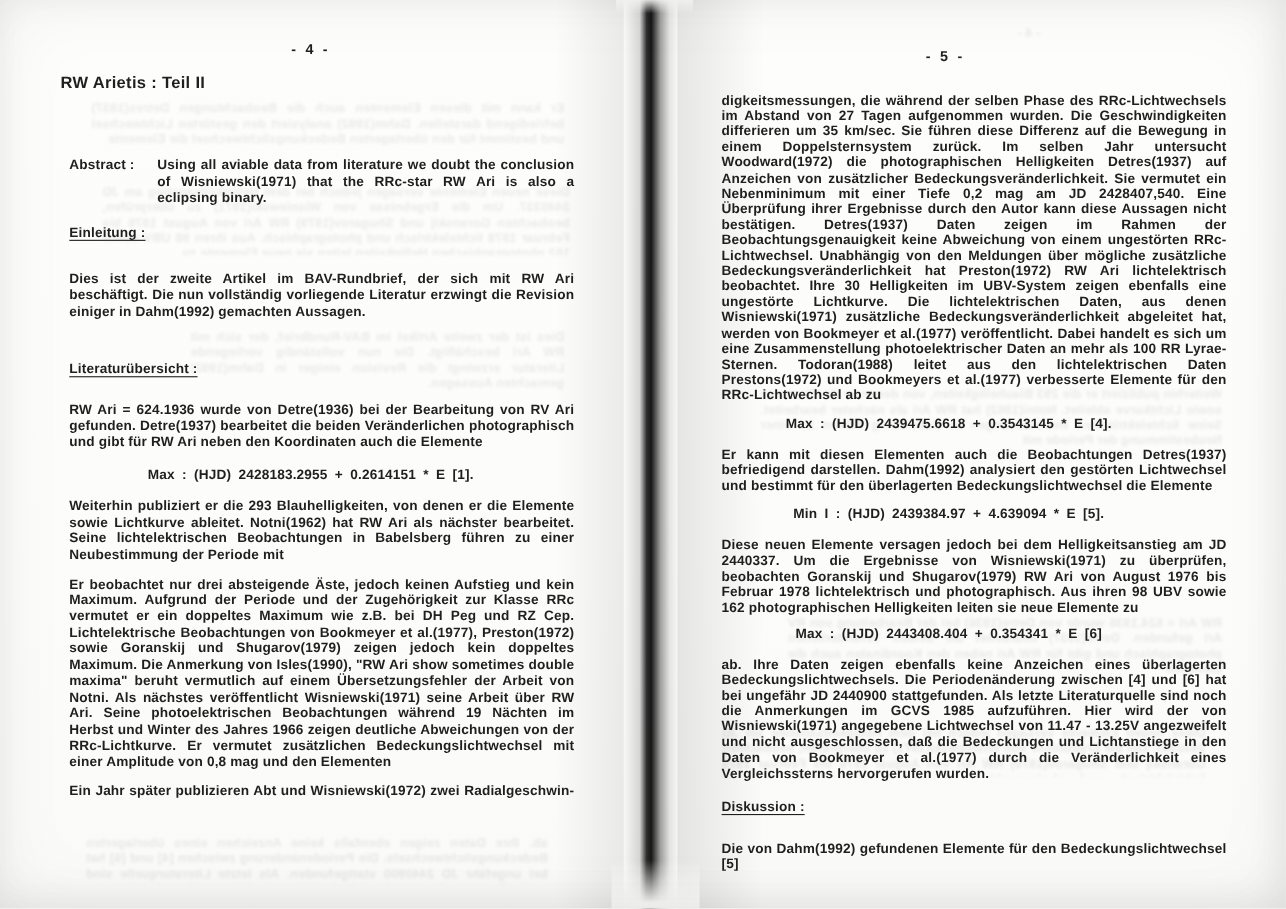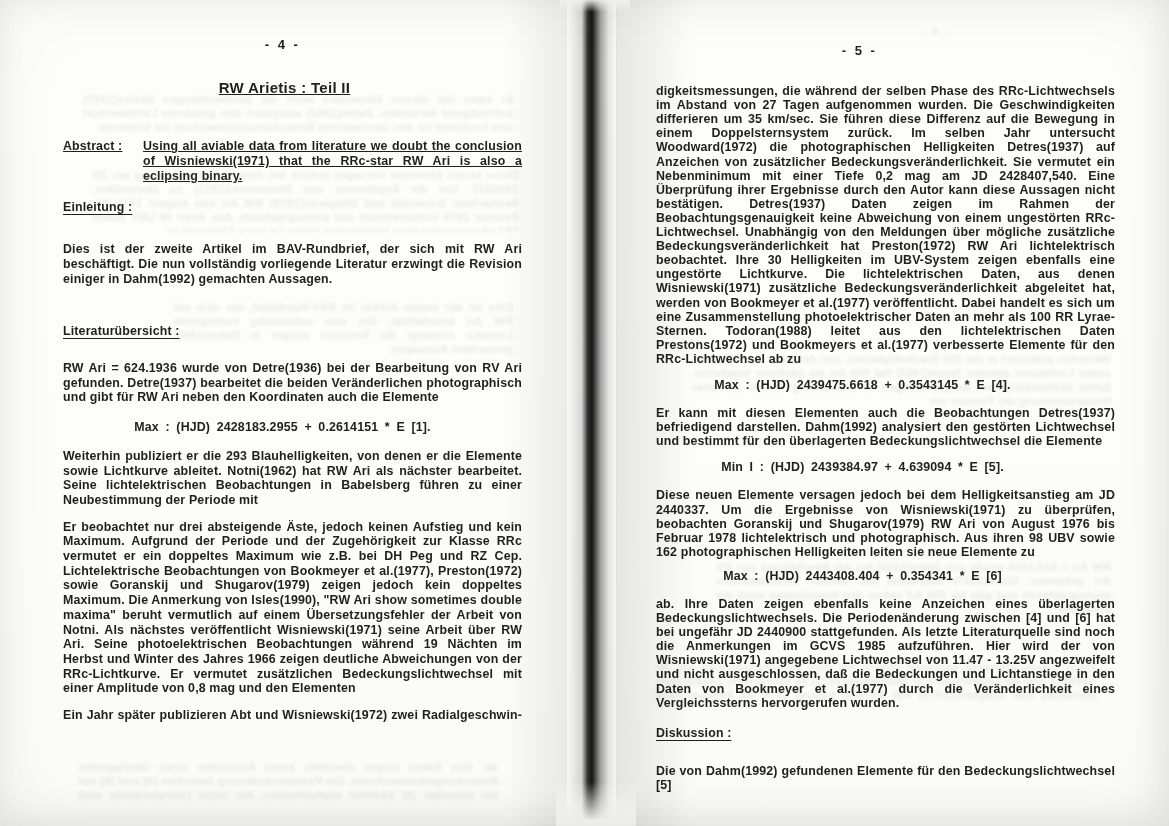--- a/index.html
+++ b/index.html
@@ -13,22 +13,22 @@
   .page{
     position:absolute;top:0;height:826px;color:#1f1f1f;
     font-weight:700;font-size:12.4px;line-height:14.7px;
     letter-spacing:.15px;text-align:justify;
   }
   .page-left{left:63px;width:459px;}
   .page-right{left:656px;width:459px;line-height:14.1px;}
   .pnum{text-align:center;font-size:13px;letter-spacing:2.5px;margin:0;}
   .page-left  .pnum{margin-top:38px;transform:translateX(-10px);}
   .page-right .pnum{margin-top:44px;transform:translateX(-26px);}
-  .title{text-align:center;font-size:15px;letter-spacing:.3px;margin:28px 0 0;transform:translateX(-8px);text-decoration:underline;}
-  .abstract{display:flex;margin-top:44px;text-decoration:underline;}
+  .title{text-align:left;font-size:15px;letter-spacing:.3px;margin:16px 0 0;transform:translateX(-8px);}
+  .abstract{display:flex;margin-top:60px;}
   .ab-label{flex:none;width:80px;}
   .ab-text{flex:1;text-align:justify;}
   .heading{text-decoration:underline;text-underline-offset:3px;text-decoration-thickness:1.4px;}
   .para{margin:0;}
   .eq{text-align:center;white-space:pre;word-spacing:3px;}
   .page-left  .eq{transform:translateX(-10px);}
   .page-right .eq{transform:translateX(-23px);}
   .cont{text-align-last:justify;}
   
   .mt6{margin-top:6px;}.mt10{margin-top:10px;}.mt12{margin-top:12px;}

